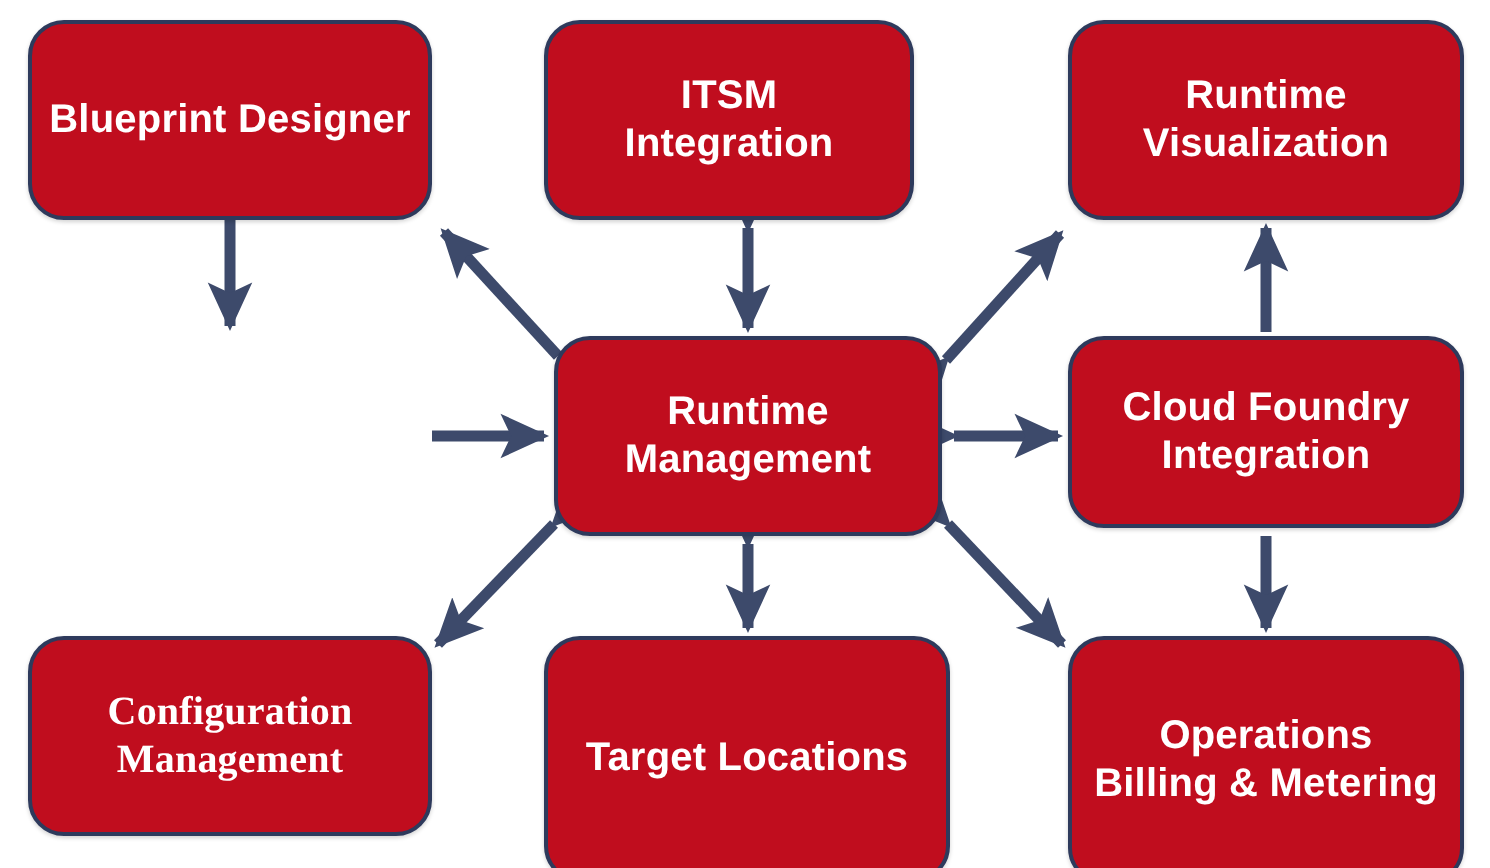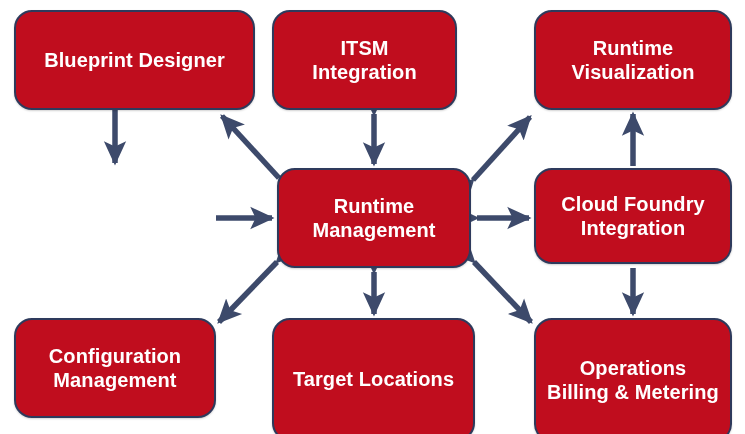--- a/index.html
+++ b/index.html
@@ -80,21 +80,21 @@
       <line x1="633" y1="268" x2="633" y2="314" marker-end="url(#head)"></line>
 
       <line x1="277" y1="262" x2="219" y2="322" marker-start="url(#tail)" marker-end="url(#head)"></line>
 
       <line x1="374" y1="272" x2="374" y2="314" marker-start="url(#tail)" marker-end="url(#head)"></line>
 
       <line x1="474" y1="262" x2="531" y2="322" marker-start="url(#tail)" marker-end="url(#head)"></line>
     </g>
   </svg>
 
-  <div class="node" style="left:14px; top:10px; width:241px; height:100px;">
+  <div class="node" style="left:14px; top:10px; width:202px; height:100px;">
     <span class="node-label">Blueprint Designer</span>
   </div>
 
   <div class="node" style="left:272px; top:10px; width:185px; height:100px;">
     <span class="node-label">ITSM
 Integration</span>
   </div>
 
   <div class="node" style="left:534px; top:10px; width:198px; height:100px;">
     <span class="node-label">Runtime
@@ -105,21 +105,21 @@
   <div class="node" style="left:277px; top:168px; width:194px; height:100px;">
     <span class="node-label">Runtime
 Management</span>
   </div>
 
   <div class="node" style="left:534px; top:168px; width:198px; height:96px;">
     <span class="node-label">Cloud Foundry
 Integration</span>
   </div>
 
-  <div class="node" style="left:14px; top:318px; width:202px; height:100px;">
+  <div class="node" style="left:14px; top:318px; width:202px; height:100px;font-family:Liberation Serif, serif;">
     <span class="node-label">Configuration
 Management</span>
   </div>
 
   <div class="node" style="left:272px; top:318px; width:203px; height:123px;">
     <span class="node-label">Target Locations</span>
   </div>
 
   <div class="node" style="left:534px; top:318px; width:198px; height:124px;">
     <span class="node-label">Operations

